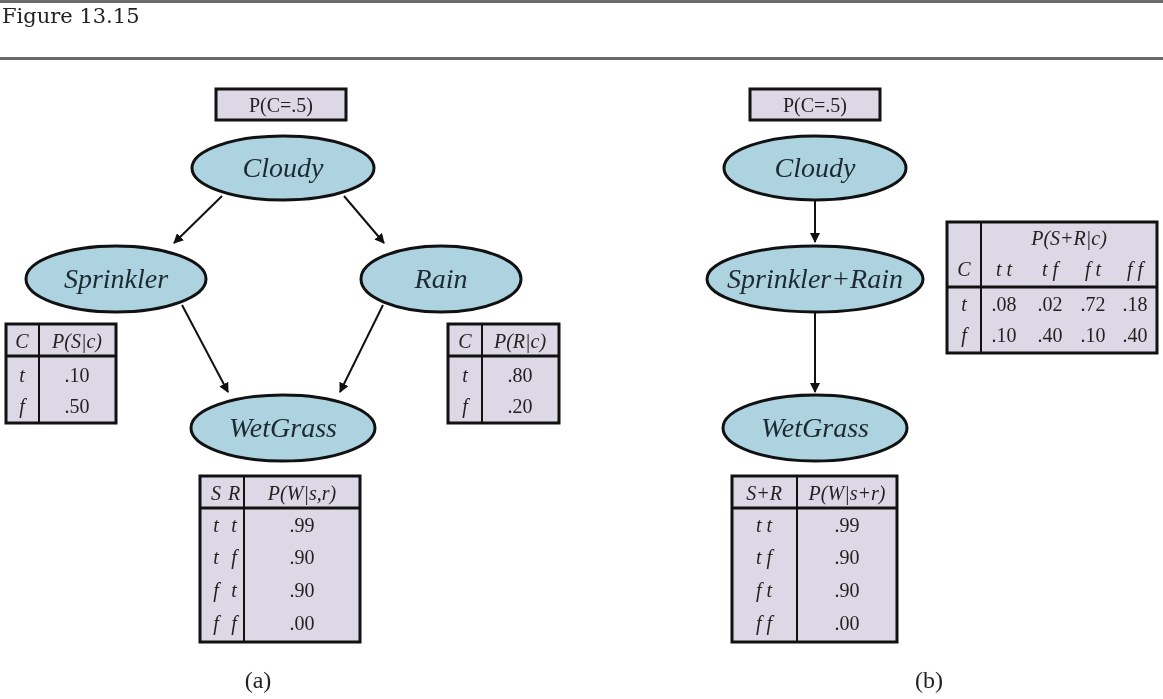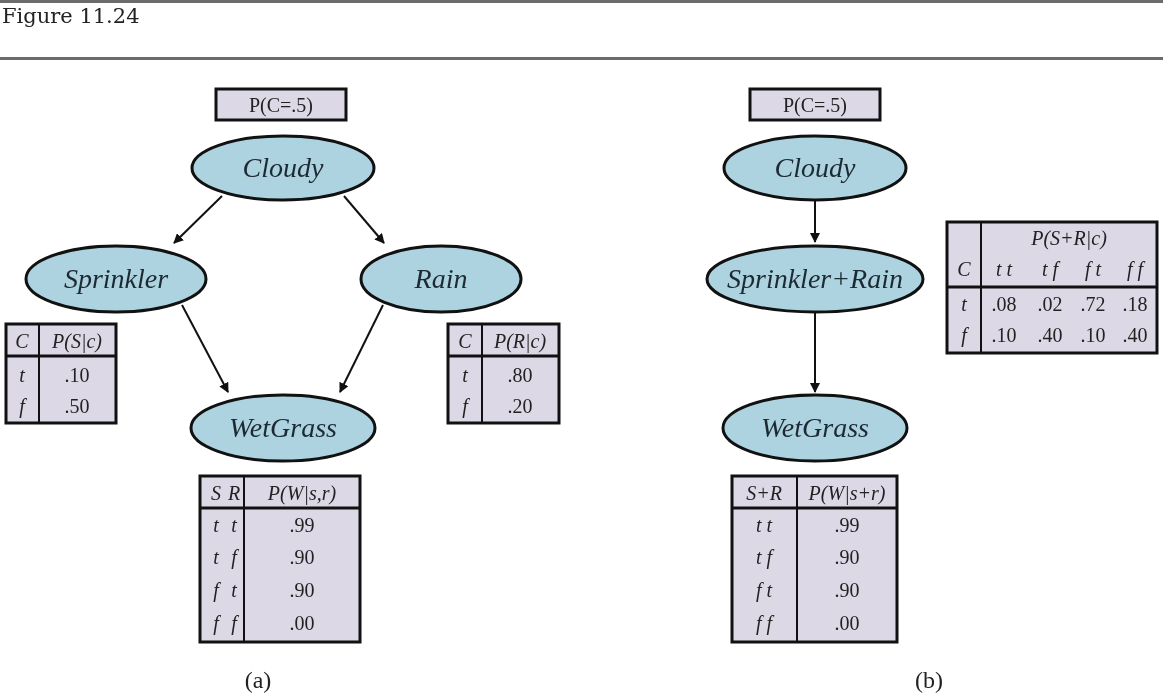--- a/index.html
+++ b/index.html
@@ -9,21 +9,21 @@
     svg { position: absolute; left: 0; top: 0; }
     .nodetxt { font-family: "Liberation Serif", serif; font-style: italic; font-size: 28px; fill: #1c2a33; }
     .celltxt { font-family: "Liberation Serif", serif; font-size: 20px; fill: #222; }
     .ital { font-style: italic; }
     .caption { font-family: "Liberation Serif", serif; font-size: 24px; fill: #222; }
   </style>
 </head>
 <body>
 
 <div class="rule" style="top:0px;"></div>
-<div class="fig-title">Figure 11.24</div>
+<div class="fig-title">Figure 13.15</div>
 <div class="rule" style="top:57px;"></div>
 
 <svg width="1163" height="699">
   <defs>
     <marker id="arrow" markerWidth="10" markerHeight="10" refX="9" refY="5" orient="auto" markerUnits="userSpaceOnUse">
       <path d="M0,0 L10,5 L0,10 z" fill="#111"></path>
     </marker>
   </defs>
 
   <g>

